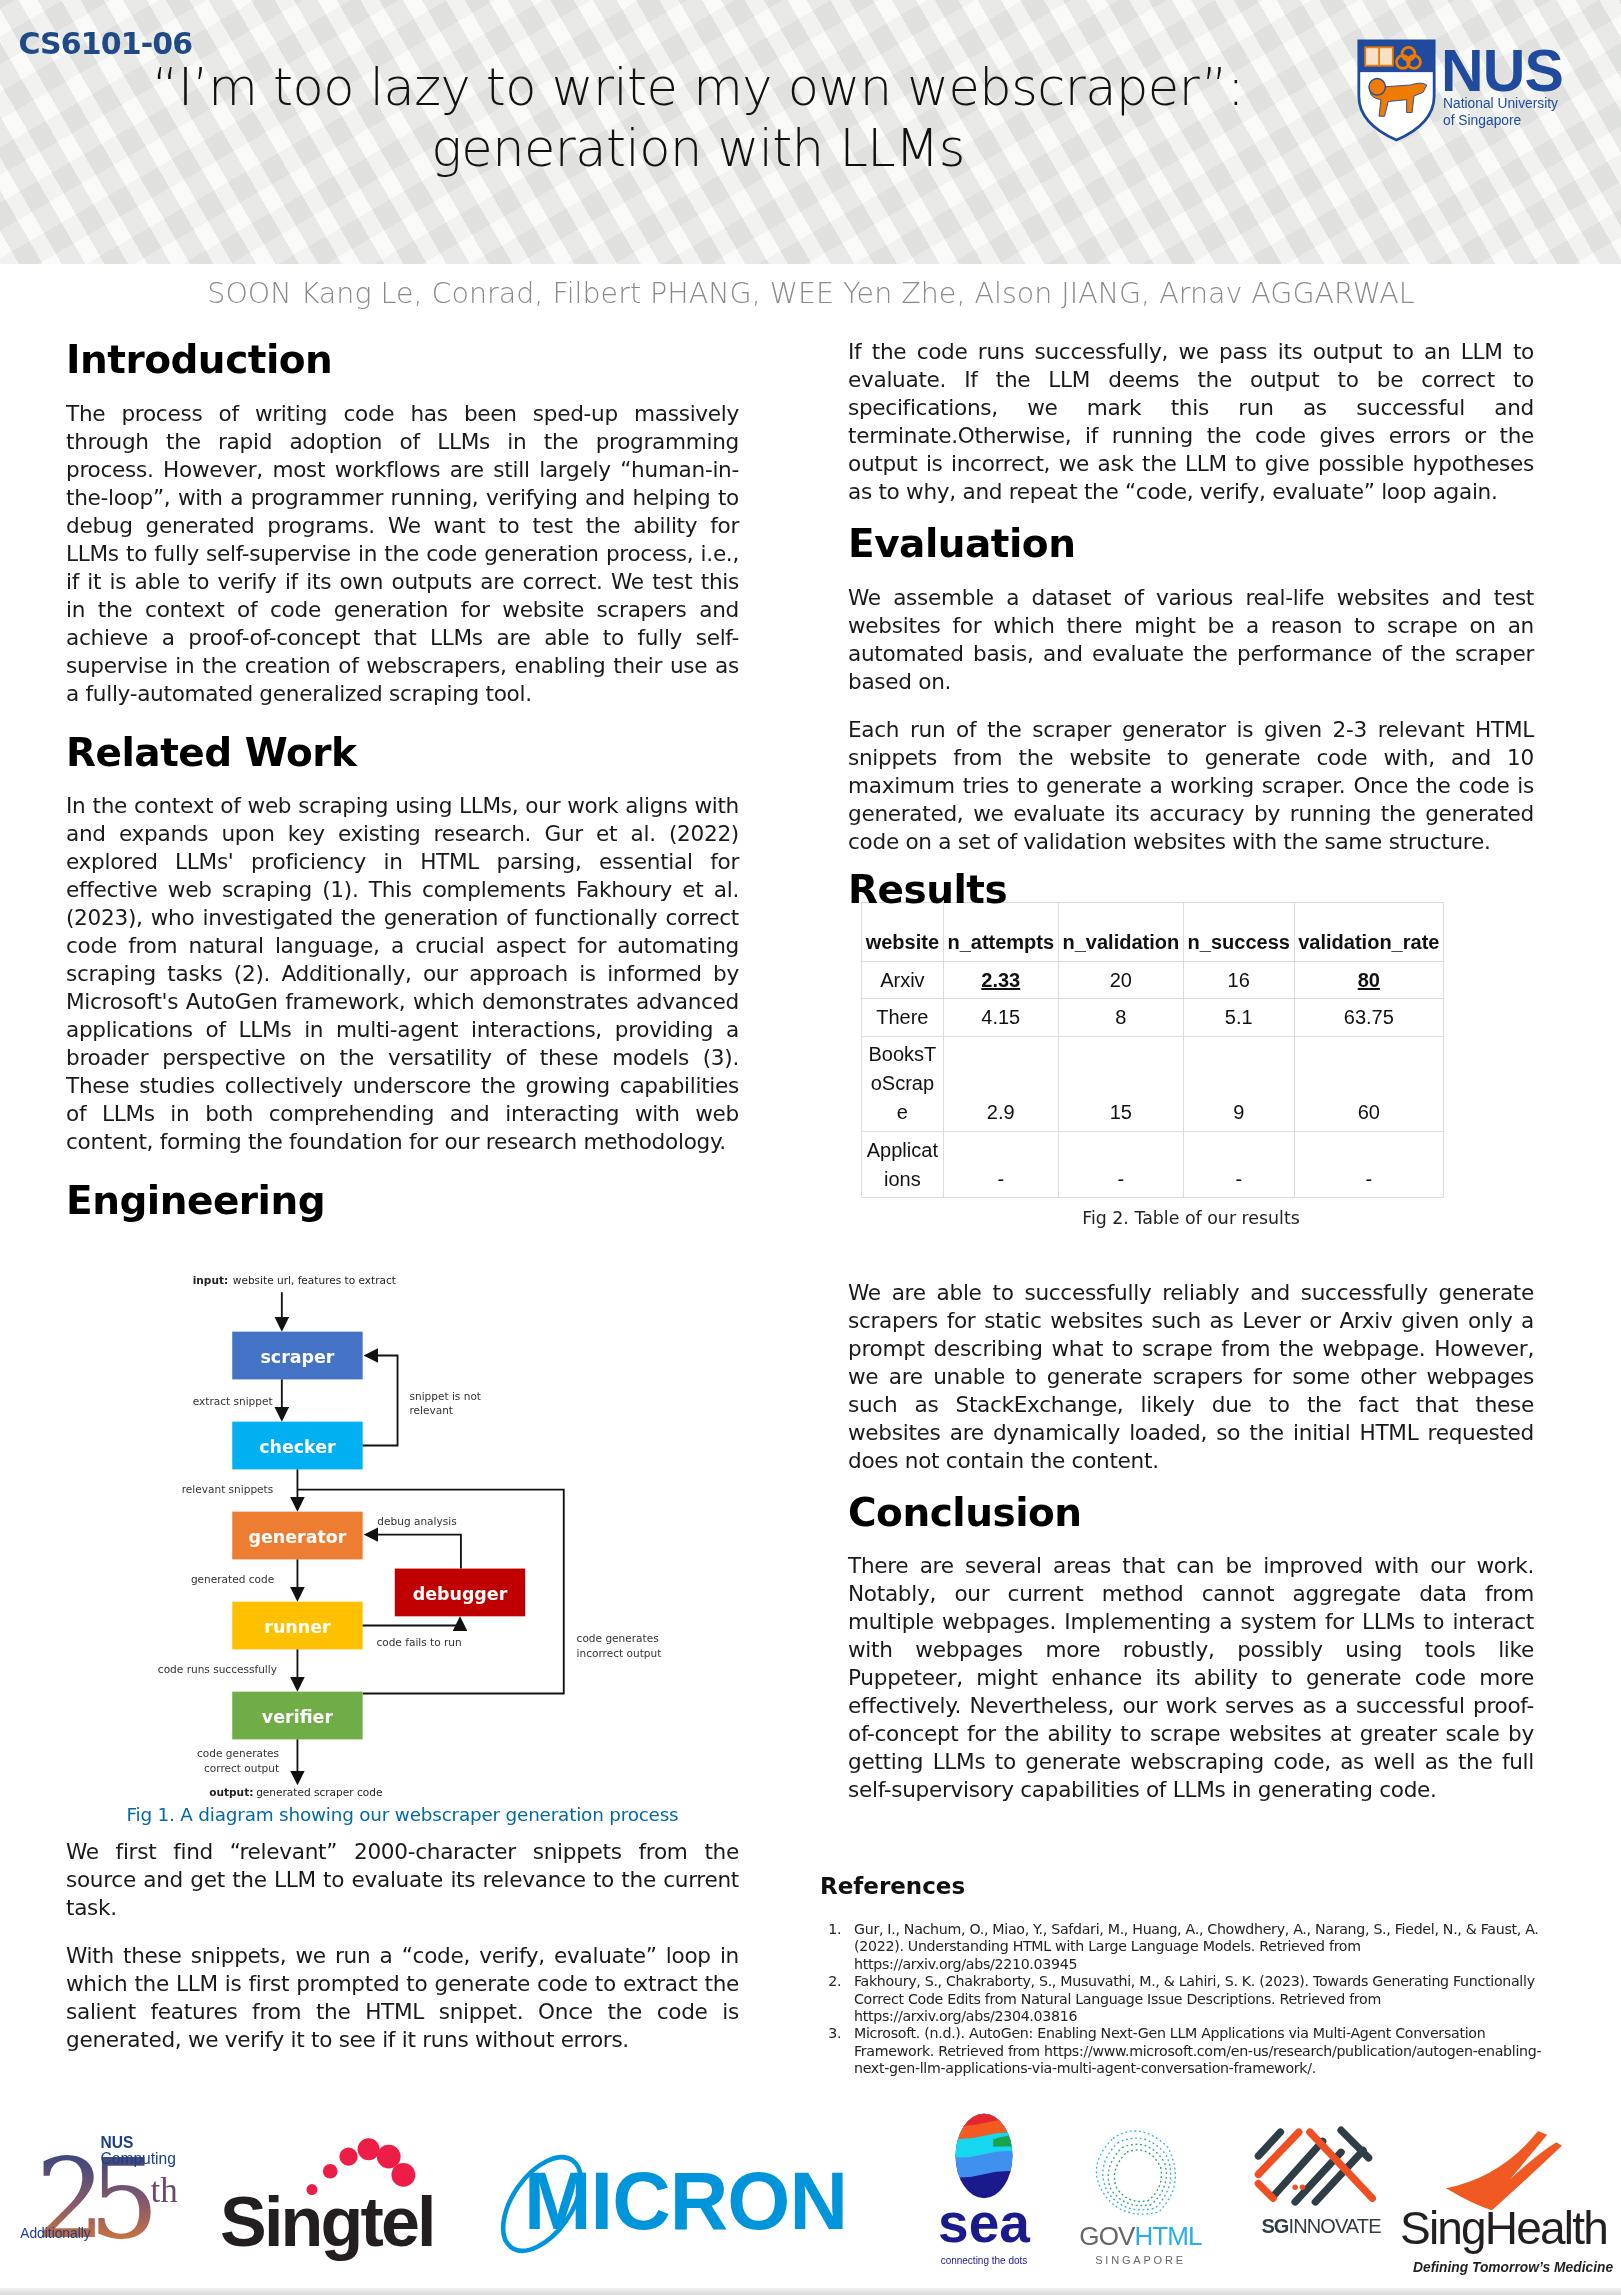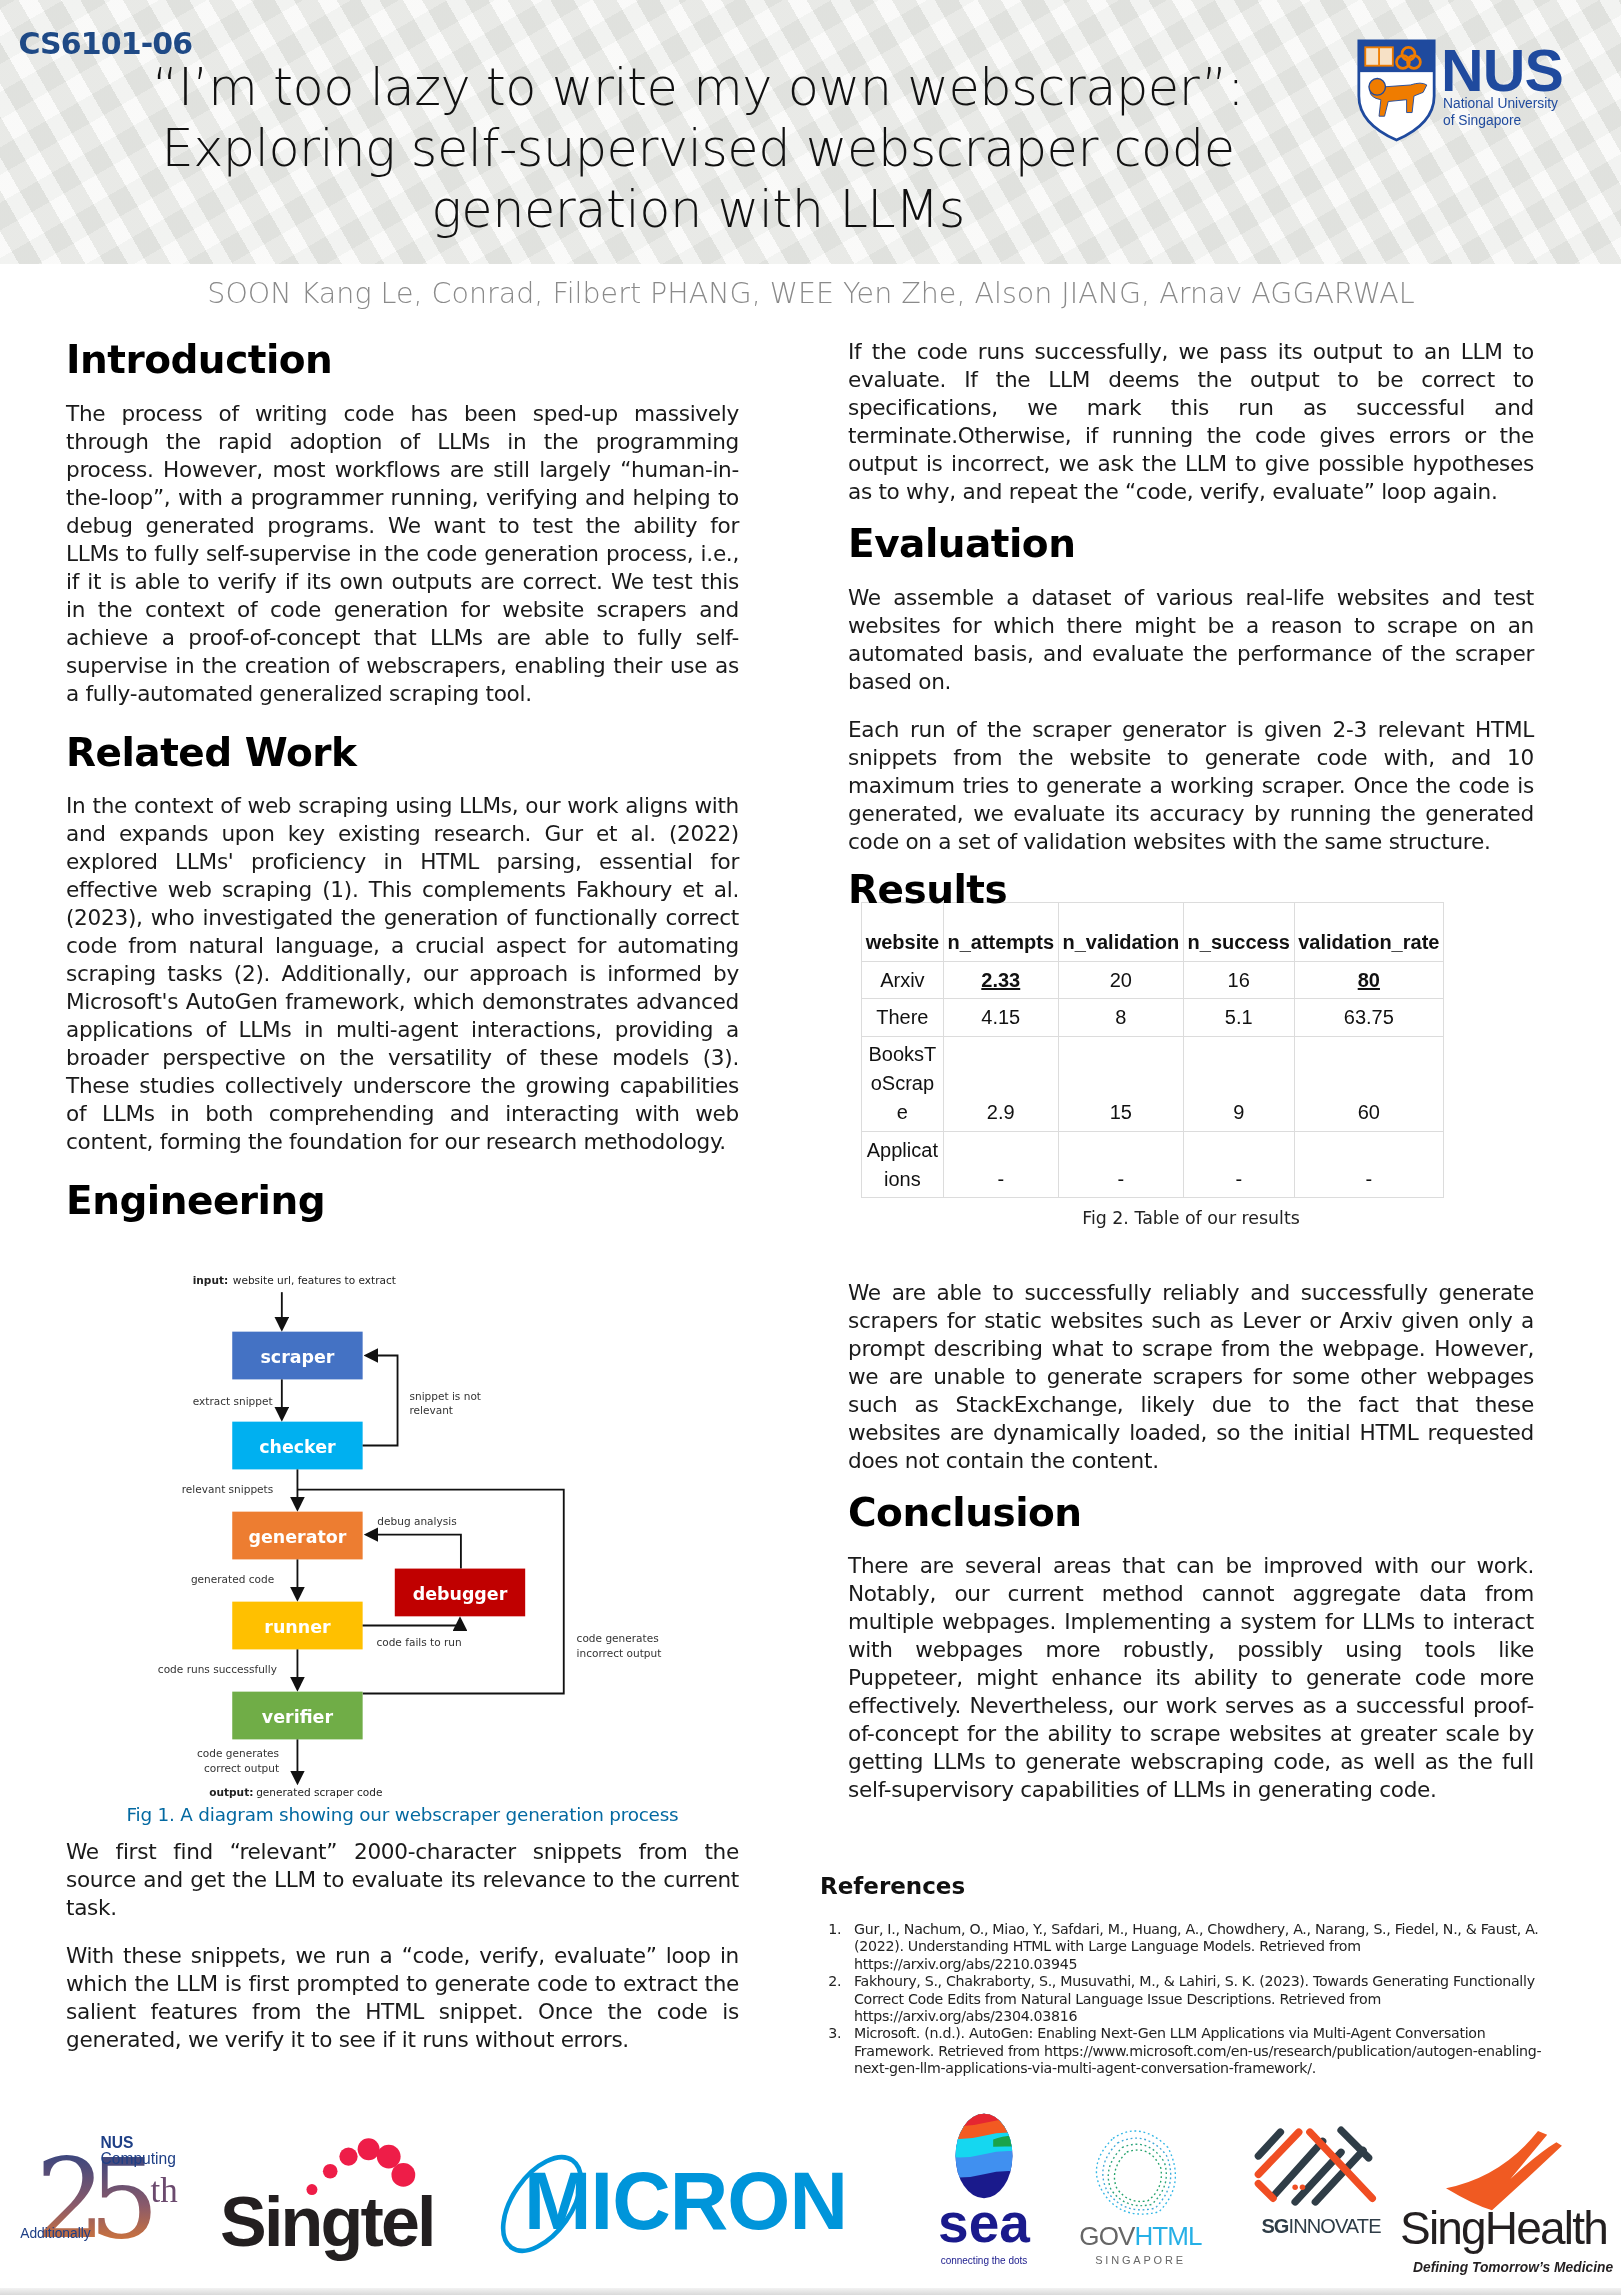--- a/index.html
+++ b/index.html
@@ -78,21 +78,20 @@
   .strip { position: absolute; left: 0; top: 2288px; width: 1622px; height: 7.3px; background: linear-gradient(#f2f2f2, #d9d9d9); }
   .logo { position: absolute; }
 </style>
 </head>
 <body>
 
 <div class="header">
   <div class="course-code">CS6101-06</div>
   <div class="title">
     <div>“I’m too lazy to write my own webscraper”:</div>
-    <div>Exploring self-supervised webscraper code</div>
     <div>generation with LLMs</div>
   </div>
   <div class="nus-logo">
     <svg width="79" height="103" viewBox="0 0 86 112">
       <path d="M2 2 H84 V62 Q84 92 43 110 Q2 92 2 62 Z" fill="#ffffff" stroke="#1f4a9e" stroke-width="3"></path>
       <rect x="2" y="2" width="82" height="34" fill="#1f4a9e"></rect>
       <rect x="9" y="9" width="30" height="20" fill="#f7e1c6" stroke="#ef7c00" stroke-width="2"></rect>
       <line x1="24" y1="9" x2="24" y2="29" stroke="#ef7c00" stroke-width="2"></line>
       <circle cx="56" cy="16" r="7" fill="none" stroke="#ef7c00" stroke-width="3"></circle>
       <circle cx="50" cy="25" r="7" fill="none" stroke="#ef7c00" stroke-width="3"></circle>

